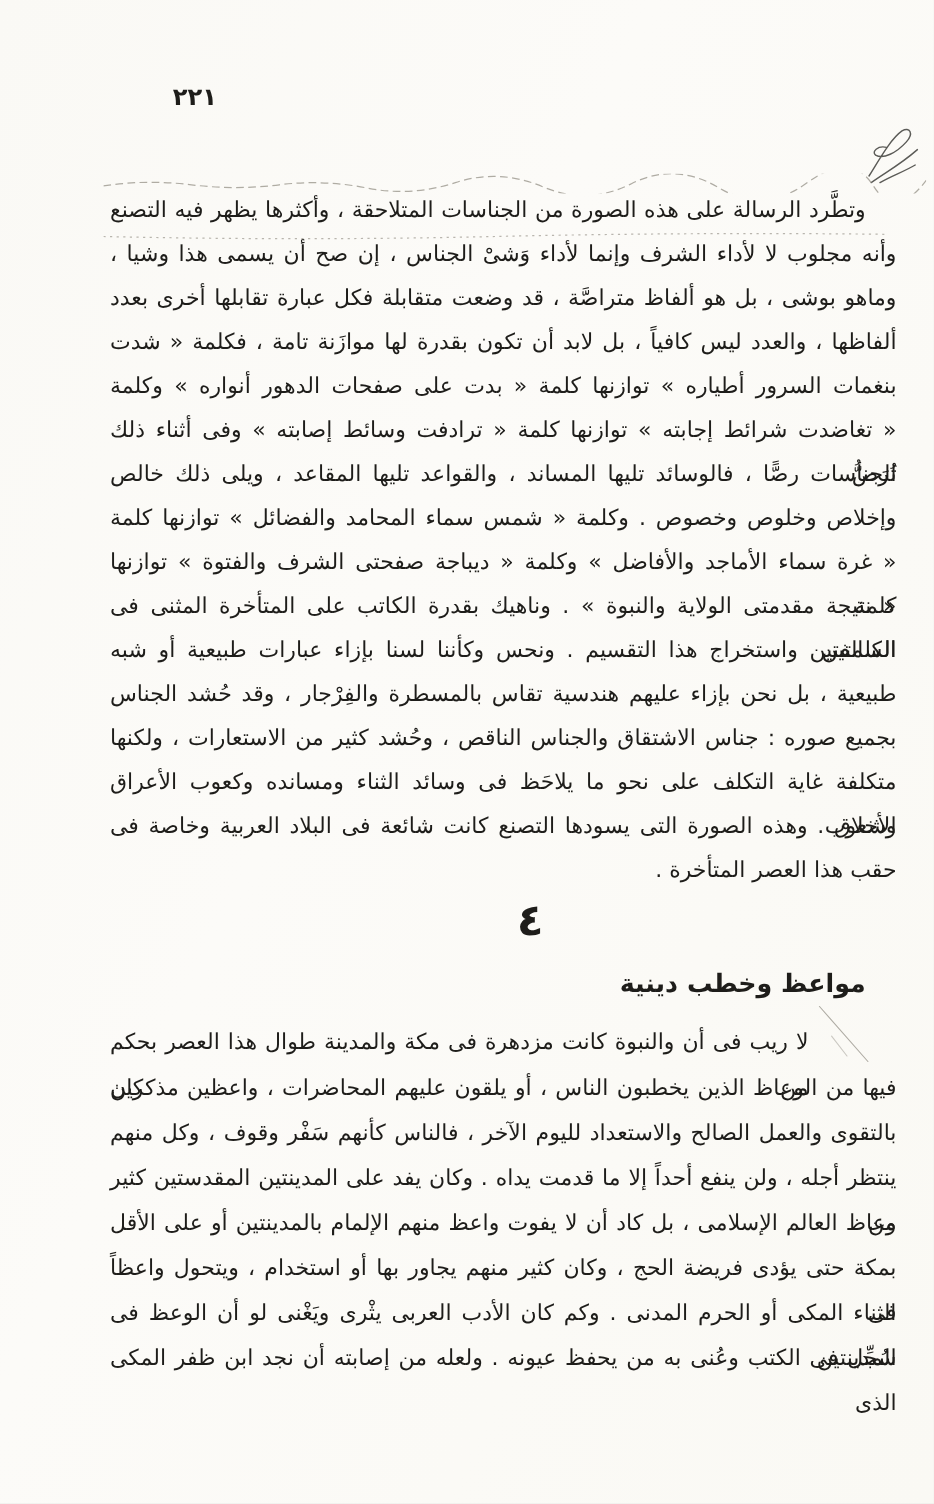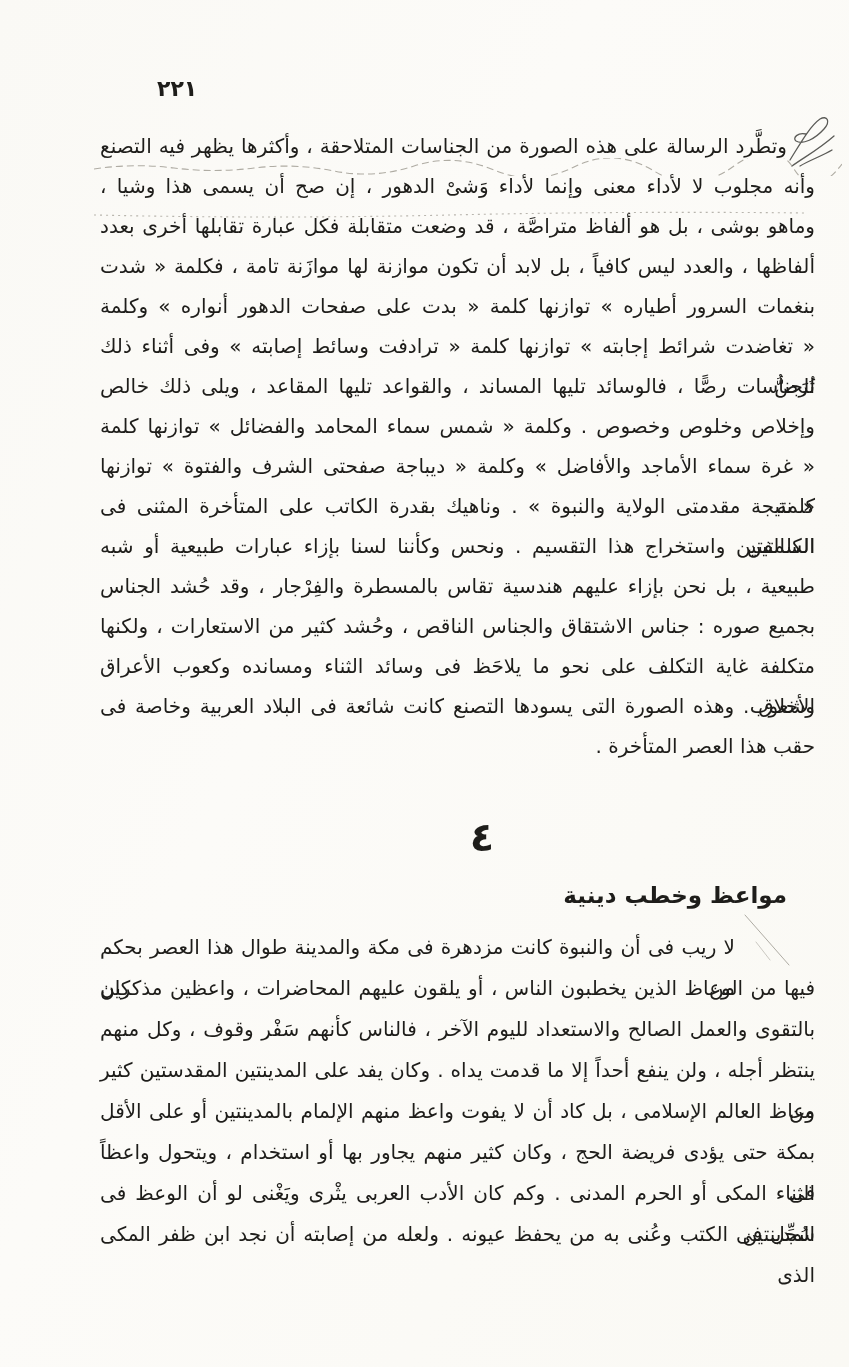--- a/index.html
+++ b/index.html
@@ -34,21 +34,21 @@
   .tline {
     height: 40px;
     line-height: 40px;
     font-size: 20px;
     text-align: justify;
     text-align-last: justify;
     overflow: visible;
     white-space: normal;
   }
   .p2 .tline { height: 41px; line-height: 41px; }
-  .indent-sm { padding-right: 28px; }
+  .indent-sm { padding-right: 28px; margin-top: 44px; }
   .indent-lg { padding-right: 80px; }
   .last-open { text-align-last: start; }
   .section-number {
     position: absolute;
     left: 450px;
     top: 814px;
     width: 64px;
     text-align: center;
     font-size: 40px;
     font-weight: bold;
@@ -87,23 +87,23 @@
   </div>
 
   <div class="mark" style="left:94px; top:210px;">
     <svg width="712" height="10" viewBox="0 0 712 10">
       <path d="M0 5 Q 180 9 356 5 T 712 3" fill="none" stroke="#a8a49b" stroke-width="1.1" stroke-dasharray="2 4" opacity="0.8"></path>
     </svg>
   </div>
 
   <div class="para p1">
     <div class="tline indent-sm">وتطَّرد الرسالة على هذه الصورة من الجناسات المتلاحقة ، وأكثرها يظهر فيه التصنع</div>
-    <div class="tline">وأنه مجلوب لا لأداء معنى وإنما لأداء وَشىْ الدهور ، إن صح أن يسمى هذا وشيا ،</div>
+    <div class="tline">وأنه مجلوب لا لأداء الشرف وإنما لأداء وَشىْ الجناس ، إن صح أن يسمى هذا وشيا ،</div>
     <div class="tline">وماهو بوشى ، بل هو ألفاظ متراصَّة ، قد وضعت متقابلة فكل عبارة تقابلها أخرى بعدد</div>
-    <div class="tline">ألفاظها ، والعدد ليس كافياً ، بل لابد أن تكون موازنة لها موازَنة تامة ، فكلمة « شدت</div>
+    <div class="tline">ألفاظها ، والعدد ليس كافياً ، بل لابد أن تكون بقدرة لها موازَنة تامة ، فكلمة « شدت</div>
     <div class="tline">بنغمات السرور أطياره » توازنها كلمة « بدت على صفحات الدهور أنواره » وكلمة</div>
     <div class="tline">« تغاضدت شرائط إجابته » توازنها كلمة « ترادفت وسائط إصابته » وفى أثناء ذلك تُرَصُّ</div>
     <div class="tline">الجناسات رصًّا ، فالوسائد تليها المساند ، والقواعد تليها المقاعد ، ويلى ذلك خالص</div>
     <div class="tline">وإخلاص وخلوص وخصوص . وكلمة « شمس سماء المحامد والفضائل » توازنها كلمة</div>
     <div class="tline">« غرة سماء الأماجد والأفاضل » وكلمة « ديباجة صفحتى الشرف والفتوة » توازنها كلمة</div>
     <div class="tline">« نتيجة مقدمتى الولاية والنبوة » . وناهيك بقدرة الكاتب على المتأخرة المثنى فى الكلمتين</div>
     <div class="tline">السالفتين واستخراج هذا التقسيم . ونحس وكأننا لسنا بإزاء عبارات طبيعية أو شبه</div>
     <div class="tline">طبيعية ، بل نحن بإزاء عليهم هندسية تقاس بالمسطرة والفِرْجار ، وقد حُشد الجناس</div>
     <div class="tline">بجميع صوره : جناس الاشتقاق والجناس الناقص ، وحُشد كثير من الاستعارات ، ولكنها</div>
     <div class="tline">متكلفة غاية التكلف على نحو ما يلاحَظ فى وسائد الثناء ومسانده وكعوب الأعراق وشعوب</div>

